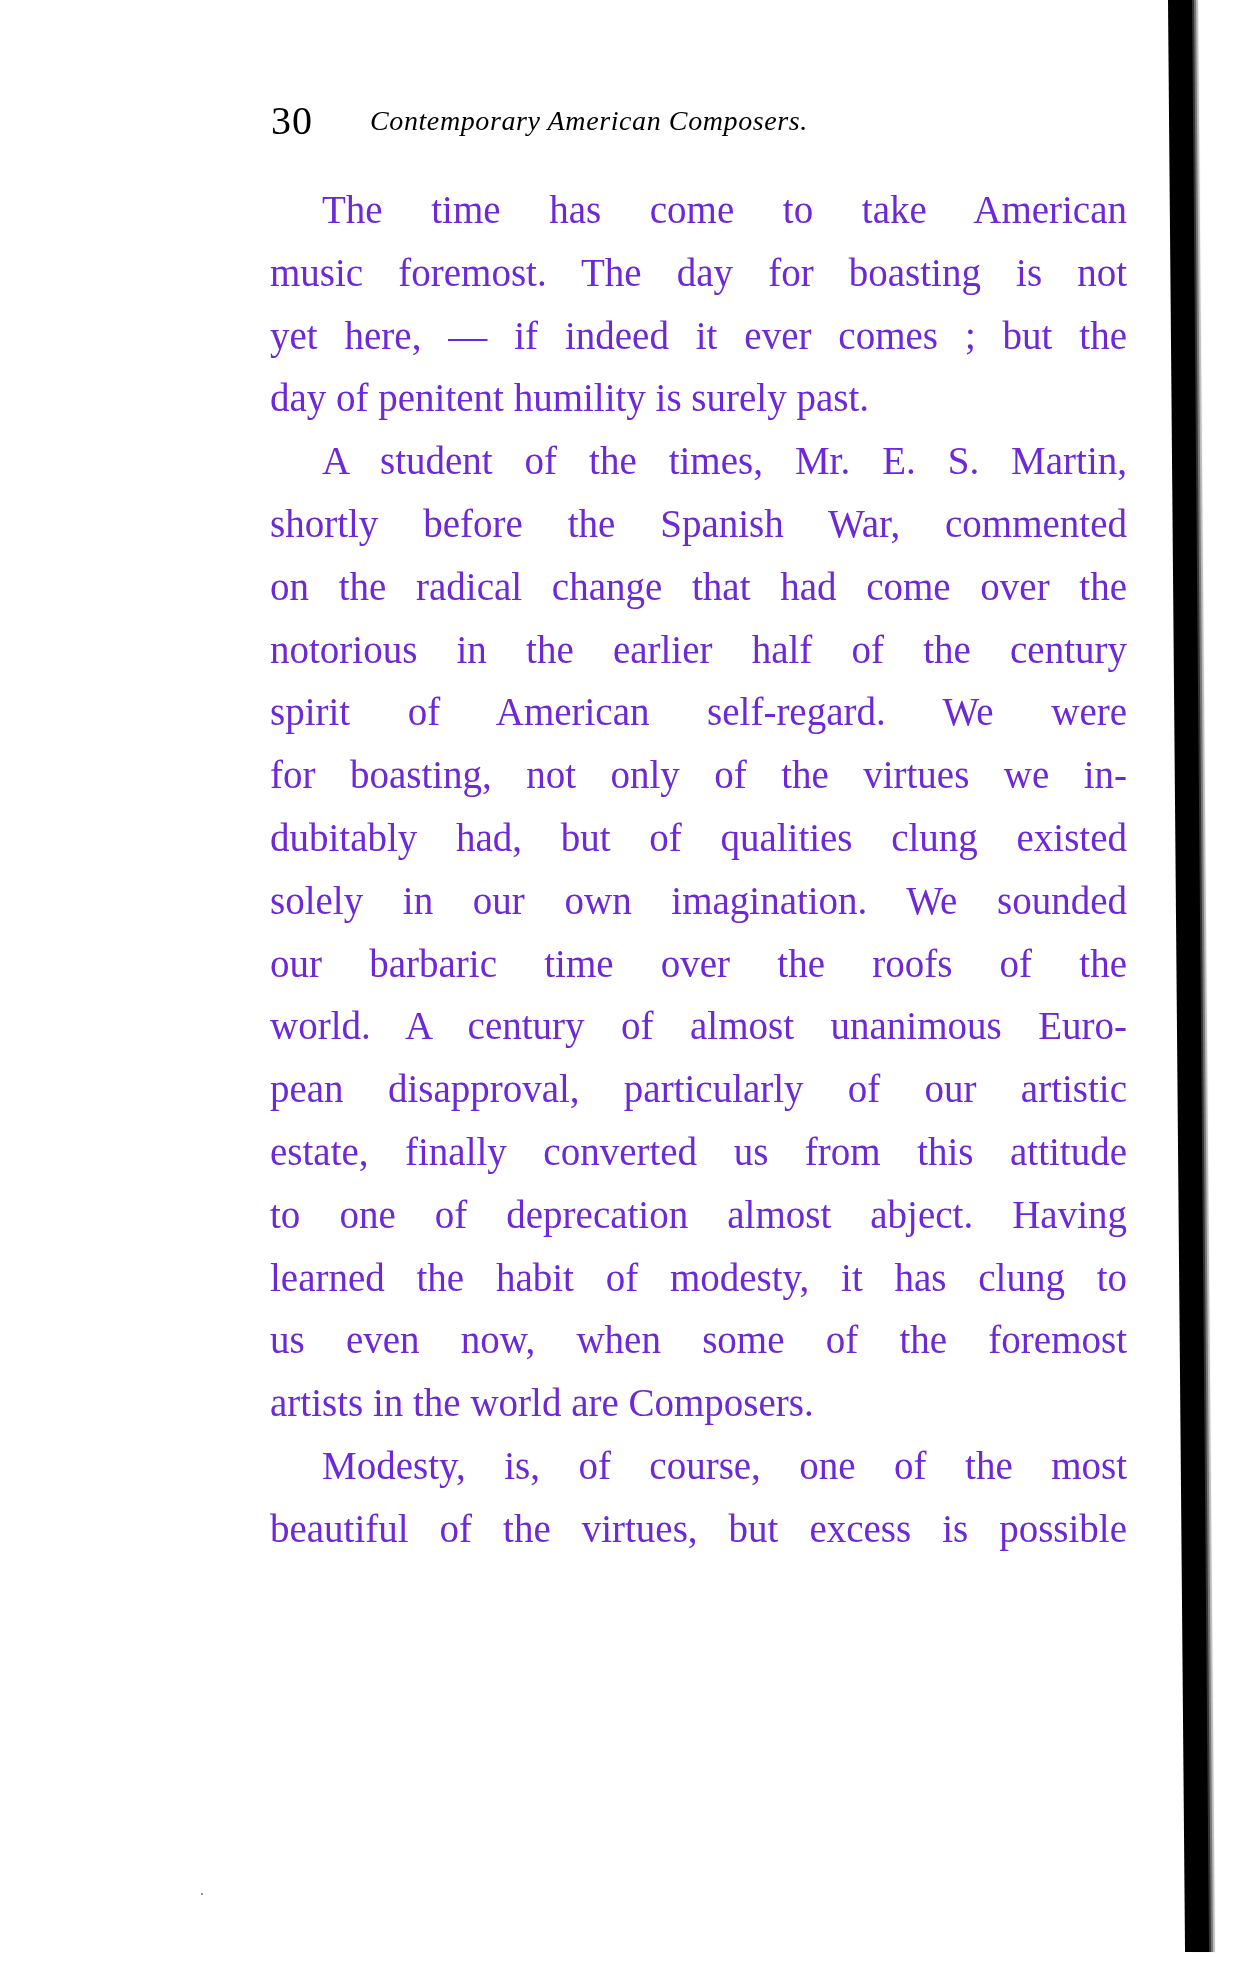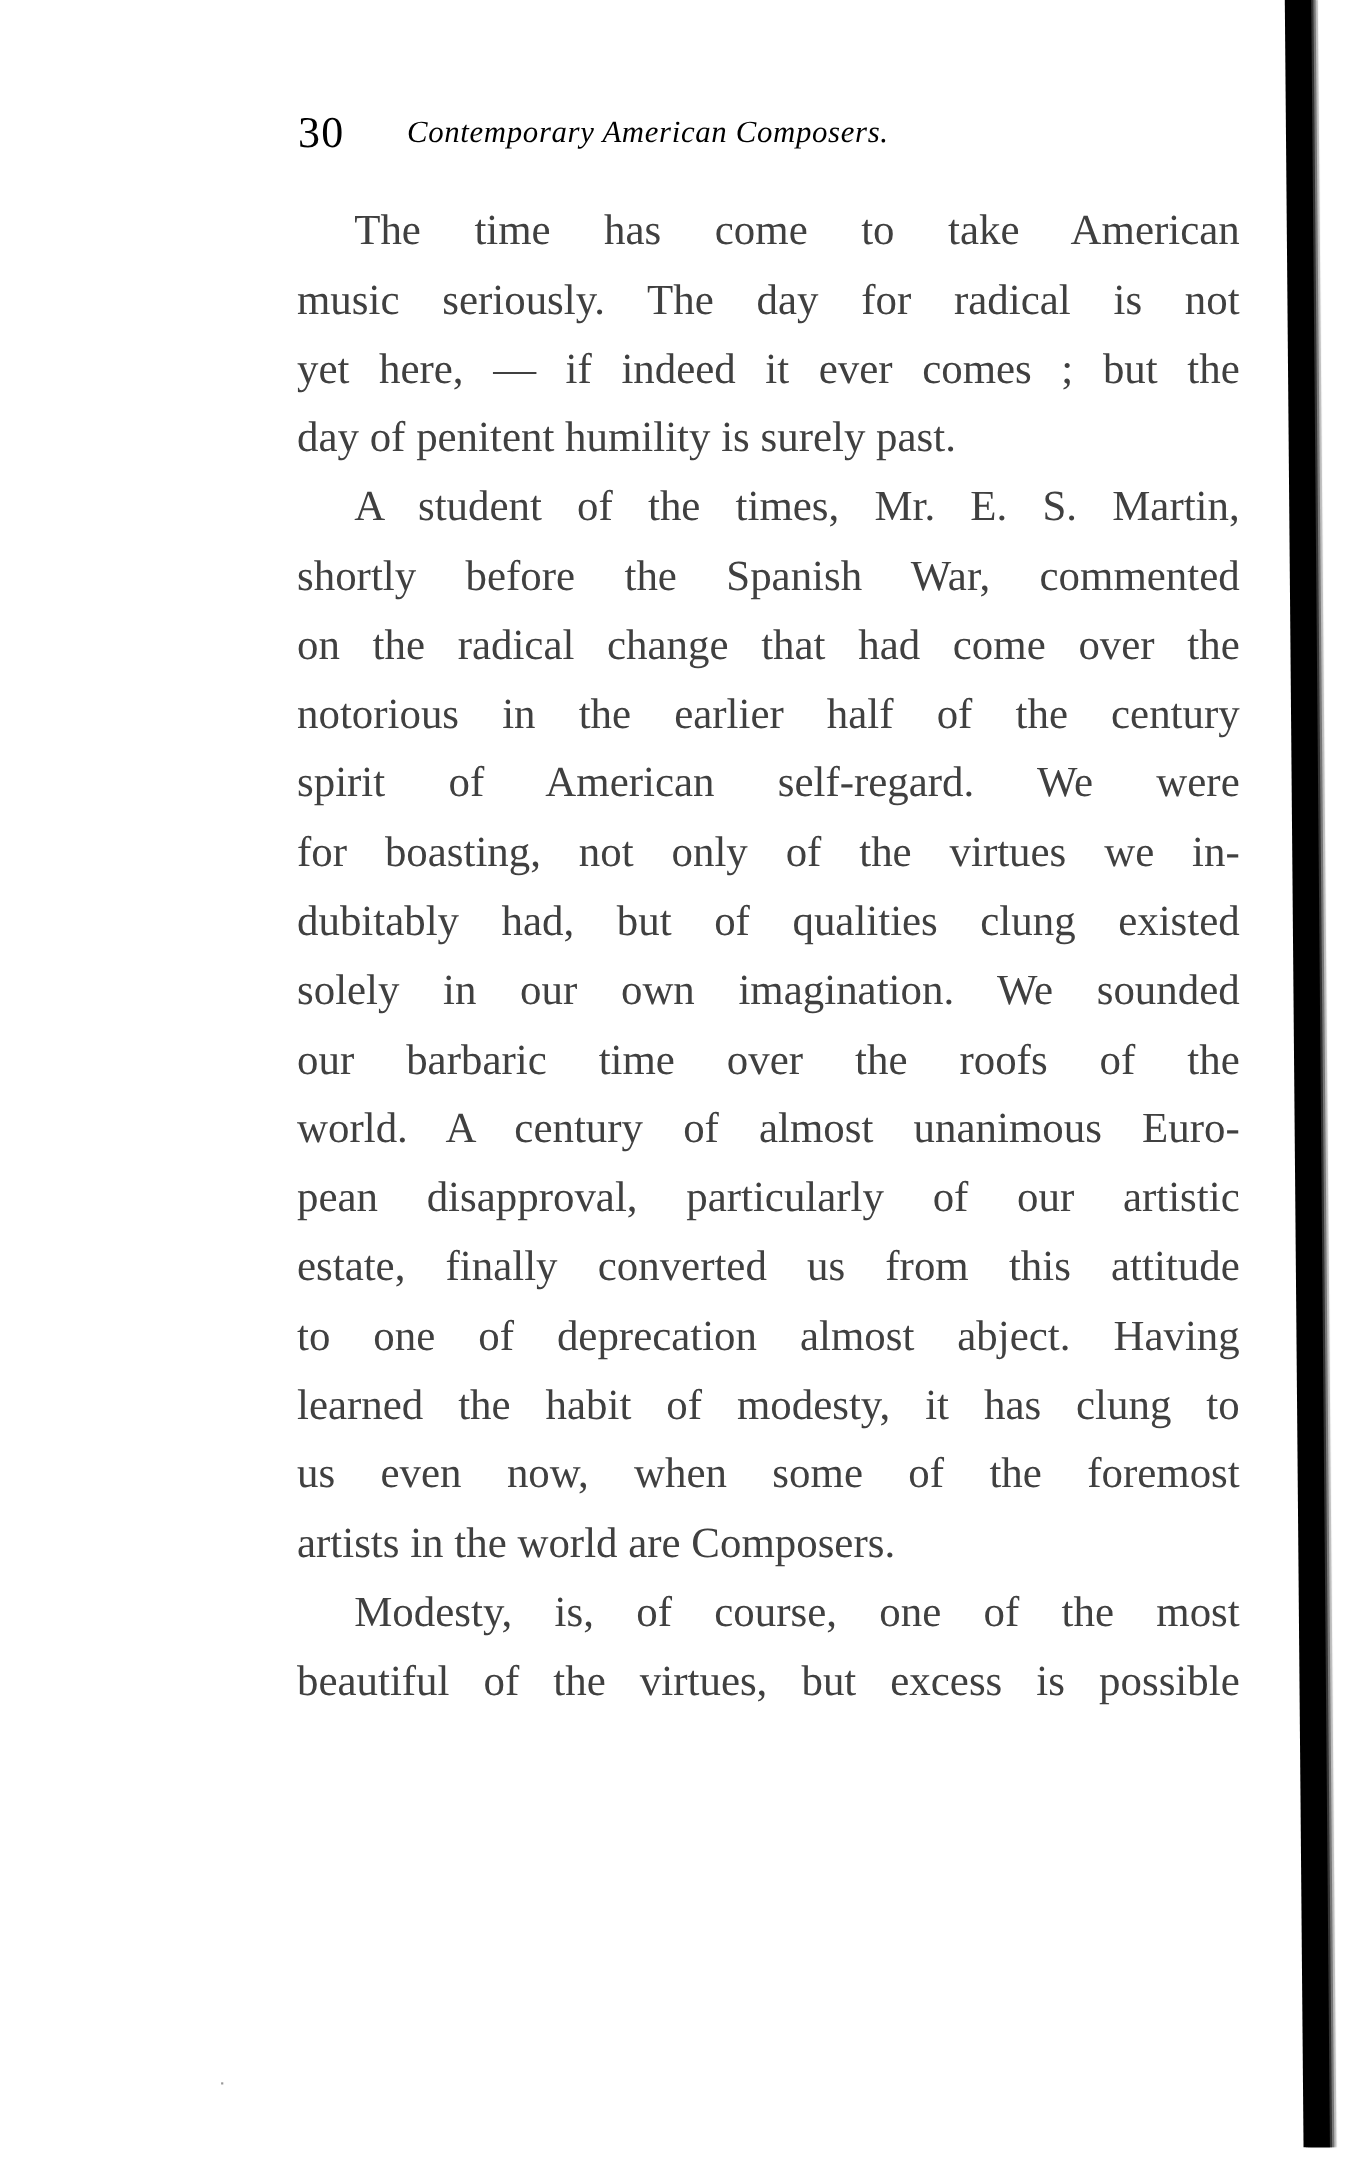--- a/index.html
+++ b/index.html
@@ -7,21 +7,21 @@
   .page { position: absolute; left: 0; top: 0; width: 1146px; height: 1962px; background: #ffffff; }
   .running-head {
     position: absolute; left: 271px; top: 92px; width: 760px; height: 60px;
     font-family: "Liberation Serif", "DejaVu Serif", serif; color: #000;
     white-space: nowrap;
   }
   .folio { position: absolute; left: 0; top: 0; font-size: 40px; line-height: 58px; letter-spacing: 1px; }
   .title { position: absolute; left: 99px; top: 0; font-size: 28px; line-height: 58px; font-style: italic; letter-spacing: 0.6px; }
   .body-text {
     position: absolute; left: 270px; top: 179px; width: 857px;
-    font-family: "Liberation Serif", "DejaVu Serif", serif; font-size: 39px; color: #404040;
+    font-family: "Liberation Serif", "DejaVu Serif", serif; font-size: 39px; color: #6d28d9;
     line-height: 62.8px;
   }
   .line { display: block; height: 62.8px; white-space: nowrap; text-align: justify; text-align-last: justify; }
   .line.indent { padding-left: 52px; }
   .line.last { text-align-last: left; }
   .spine-edge {
     position: absolute; top: 0; left: 1168px; width: 24px; height: 1952px;
     background: #000;
     transform-origin: top left; transform: skewX(0.5deg);
     box-shadow: 2px 0 0 #333, 4px 0 0 #777, 6px 0 1px #bbb;
@@ -34,21 +34,21 @@
 <div class="page">
 
   <div class="running-head">
     <span class="folio">30</span>
     <span class="title">Contemporary American Composers.</span>
   </div>
 
   <div class="body-text">
 
     <span class="line indent">The time has come to take American</span>
-    <span class="line">music seriously. The day for radical is not</span>
+    <span class="line">music foremost. The day for boasting is not</span>
     <span class="line">yet here, — if indeed it ever comes ; but the</span>
     <span class="line last">day of penitent humility is surely past.</span>
 
     <span class="line indent">A student of the times, Mr. E. S. Martin,</span>
     <span class="line">shortly before the Spanish War, commented</span>
     <span class="line">on the radical change that had come over the</span>
     <span class="line">notorious in the earlier half of the century</span>
     <span class="line">spirit of American self-regard. We were</span>
     <span class="line">for boasting, not only of the virtues we in-</span>
     <span class="line">dubitably had, but of qualities clung existed</span>

